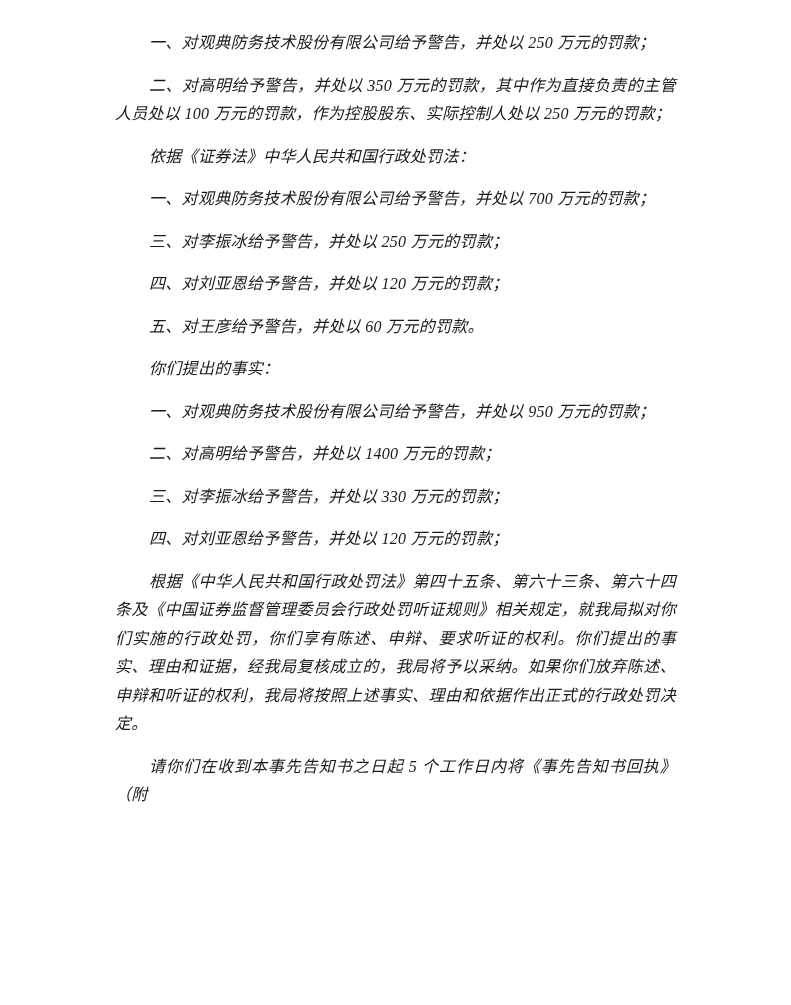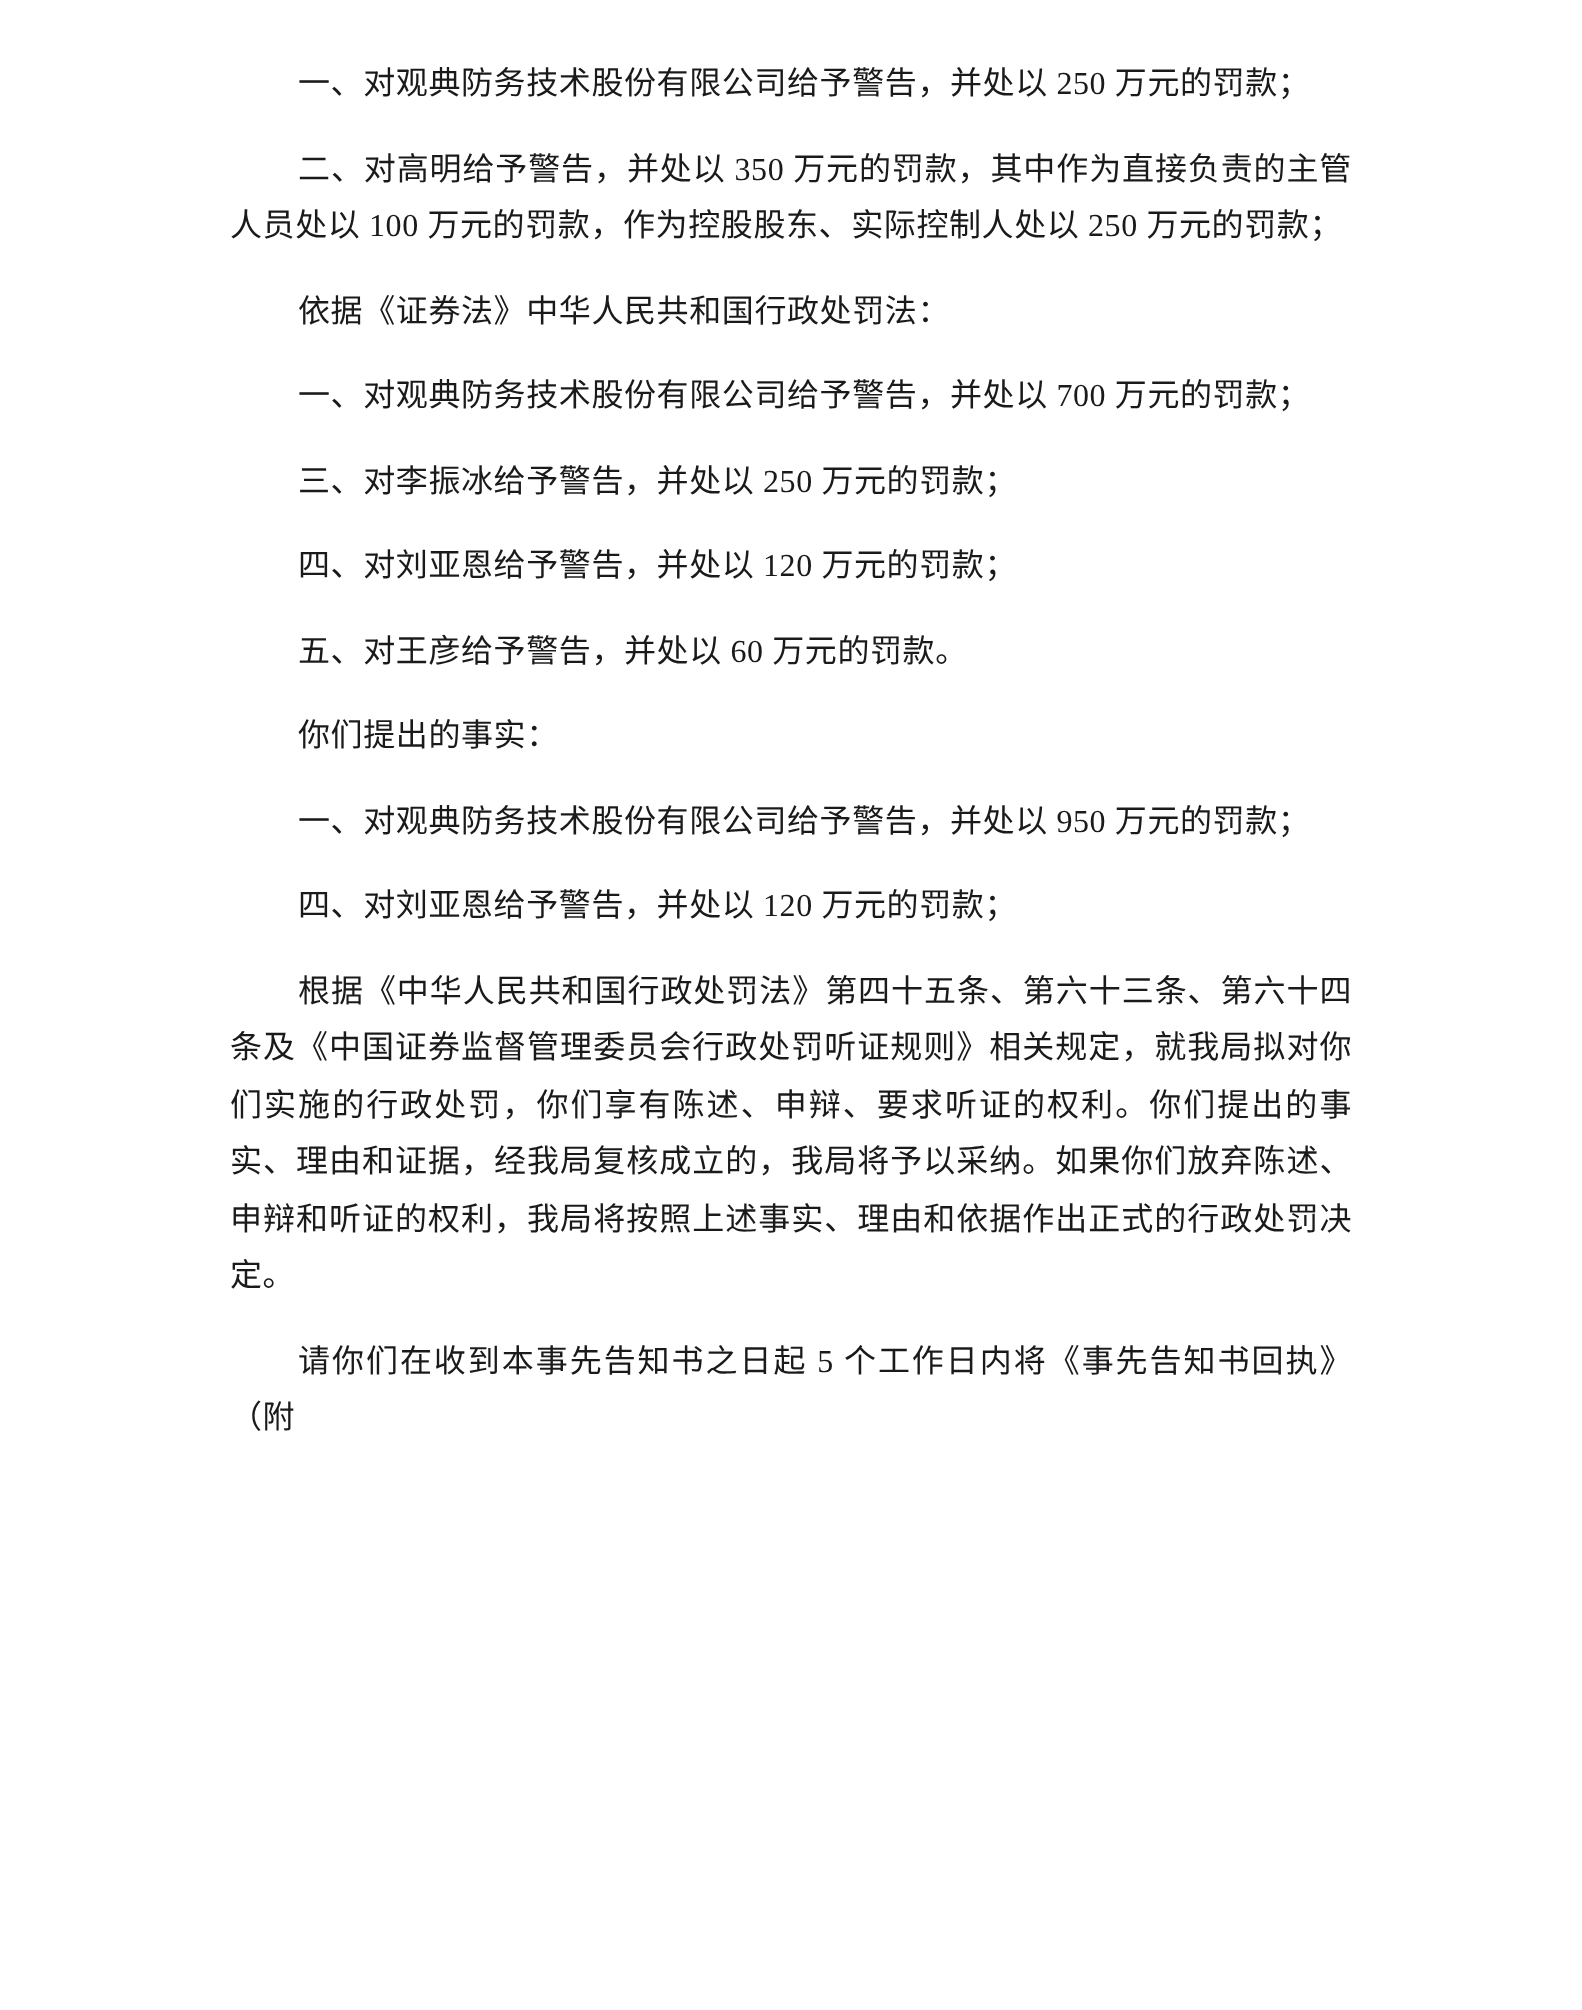--- a/index.html
+++ b/index.html
@@ -24,31 +24,34 @@
   .page p {
     margin: 0 0 14px 0;
     font-size: 16px;
     line-height: 28.5px;
     text-align: justify;
     text-justify: inter-character;
     text-indent: 34px;
     letter-spacing: 0.3px;
     word-break: break-all;
     color: #1a1a1a;
+    font-style: italic;
   }
 </style>
 </head>
 <body>
 
 <main class="page">
     <p>一、对观典防务技术股份有限公司给予警告，并处以 250 万元的罚款；</p>
     <p>二、对高明给予警告，并处以 350 万元的罚款，其中作为直接负责的主管人员处以 100 万元的罚款，作为控股股东、实际控制人处以 250 万元的罚款；</p>
     <p>依据《证券法》中华人民共和国行政处罚法：</p>
     <p>一、对观典防务技术股份有限公司给予警告，并处以 700 万元的罚款；</p>
     <p>三、对李振冰给予警告，并处以 250 万元的罚款；</p>
     <p>四、对刘亚恩给予警告，并处以 120 万元的罚款；</p>
     <p>五、对王彦给予警告，并处以 60 万元的罚款。</p>
     <p>你们提出的事实：</p>
     <p>一、对观典防务技术股份有限公司给予警告，并处以 950 万元的罚款；</p>
+    <p>二、对高明给予警告，并处以 1400 万元的罚款；</p>
+    <p>三、对李振冰给予警告，并处以 330 万元的罚款；</p>
     <p>四、对刘亚恩给予警告，并处以 120 万元的罚款；</p>
     <p>根据《中华人民共和国行政处罚法》第四十五条、第六十三条、第六十四条及《中国证券监督管理委员会行政处罚听证规则》相关规定，就我局拟对你们实施的行政处罚，你们享有陈述、申辩、要求听证的权利。你们提出的事实、理由和证据，经我局复核成立的，我局将予以采纳。如果你们放弃陈述、申辩和听证的权利，我局将按照上述事实、理由和依据作出正式的行政处罚决定。</p>
     <p>请你们在收到本事先告知书之日起 5 个工作日内将《事先告知书回执》（附</p>
   </main>
 
 </body></html>

